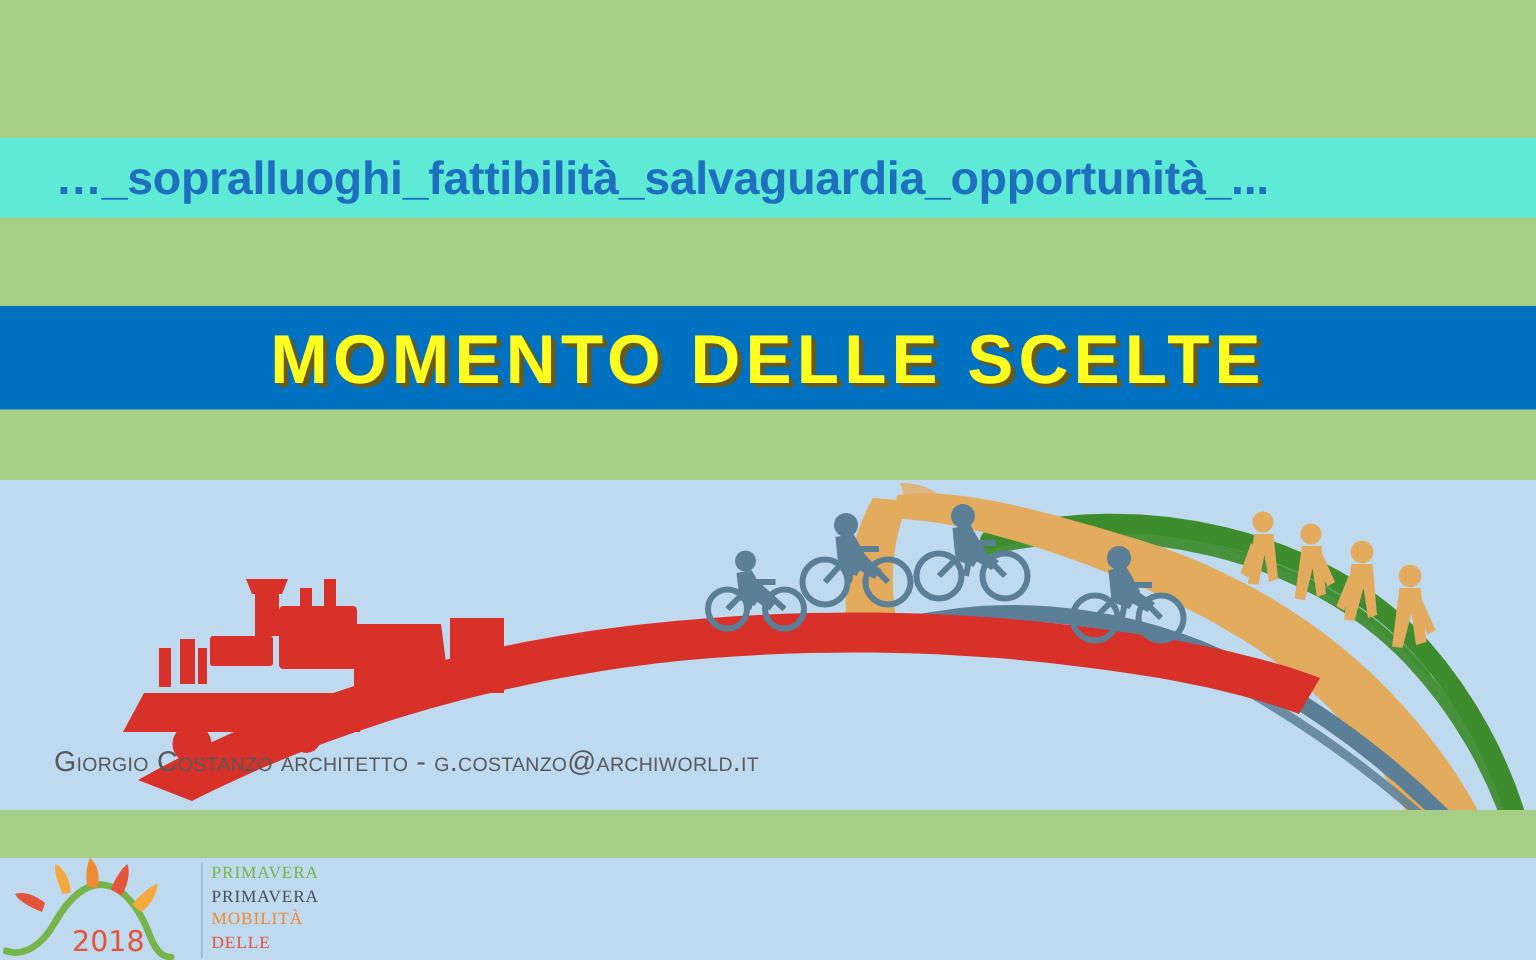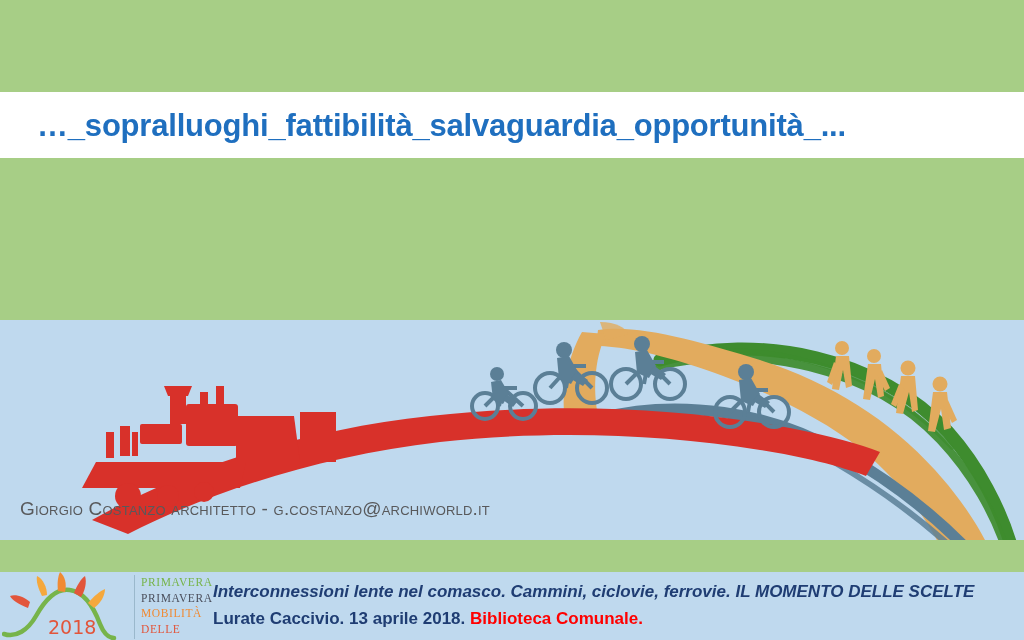--- a/index.html
+++ b/index.html
@@ -19,22 +19,22 @@
     height: 640px;
     background: #a7ce86;
   }
 
   
   .band-yellow {
     position: absolute;
     left: 0;
     top: 92px;
     width: 1024px;
-    height: 66px;
-    background: #ffffff;
+    height: 53px;
+    background: #5eead4;
     display: flex;
     align-items: center;
   }
   .subtitle-text {
     font-size: 31px;
     font-weight: bold;
     color: #1f6fbf;
     letter-spacing: -0.2px;
     padding-left: 37px;
     white-space: nowrap;
@@ -75,21 +75,21 @@
   }
   .illustration-svg {
     position: absolute;
     left: 0;
     top: 0;
     width: 1024px;
     height: 220px;
   }
   .credit-line {
     position: absolute;
-    left: 20px;
+    left: 36px;
     top: 498px;
     font-size: 19px;
     color: #58595b;
     white-space: nowrap;
     font-variant: small-caps;
     letter-spacing: 0.2px;
     z-index: 5;
   }
 
   
@@ -176,20 +176,23 @@
 </style>
 </head>
 <body>
 
 <div class="slide">
 
   <div class="band-yellow">
     <div class="subtitle-text">…_sopralluoghi_fattibilità_salvaguardia_opportunità_...</div>
   </div>
 
+  <div class="band-blue">
+    <div class="title-text">MOMENTO DELLE SCELTE</div>
+  </div>
 
   <div class="panel-illustration">
     <svg class="illustration-svg" viewBox="0 0 1024 220" preserveAspectRatio="none">
 
       <g>
         <path d="M660 40 C 760 12, 880 38, 948 112 C 980 148, 1000 190, 1010 222" stroke="#3e8c2e" stroke-width="13" fill="none" stroke-linecap="round"></path>
         <path d="M655 47 C 755 22, 872 48, 940 120 C 974 156, 994 196, 1004 224" stroke="#3e8c2e" stroke-width="8" fill="none" stroke-linecap="round" opacity="0.92"></path>
         <path d="M672 33 C 786 18, 886 56, 952 128" stroke="#3e8c2e" stroke-width="4" fill="none" stroke-linecap="round" opacity="0.75"></path>
       </g>
 
@@ -314,22 +317,15 @@
       </svg>
 
       <div class="logo-words">
         <span class="logo-word lw-primavera">PRIMAVERA</span>
         <span class="logo-word lw-alleanza">PRIMAVERA</span>
         <span class="logo-word lw-mobilita">MOBILITÀ</span>
         <span class="logo-word lw-dolce">DELLE</span>
       </div>
     </div>
 
-    <div class="footer-text">
-      <div class="footer-line1">Interconnessioni lente nel comasco. Cammini, ciclovie, ferrovie. IL MOMENTO DELLE SCELTE</div>
-      <div class="footer-line2">
-        <span>Lurate Caccivio. 13 aprile 2018.</span>
-        <span class="footer-highlight">Biblioteca Comunale.</span>
-      </div>
-    </div>
   </div>
 
 </div>
 
 </body></html>

